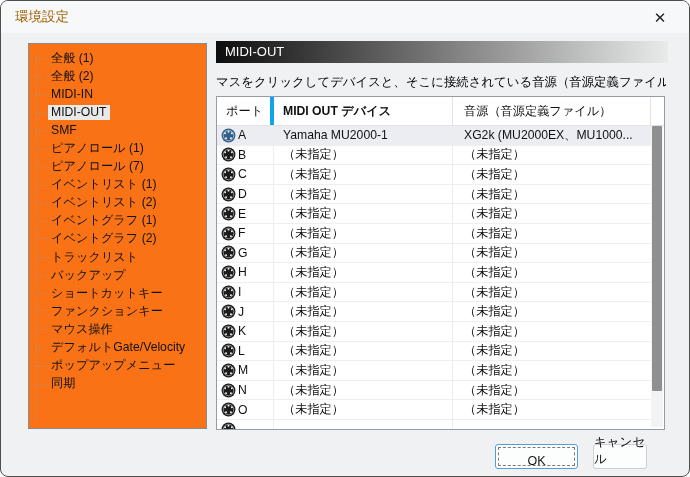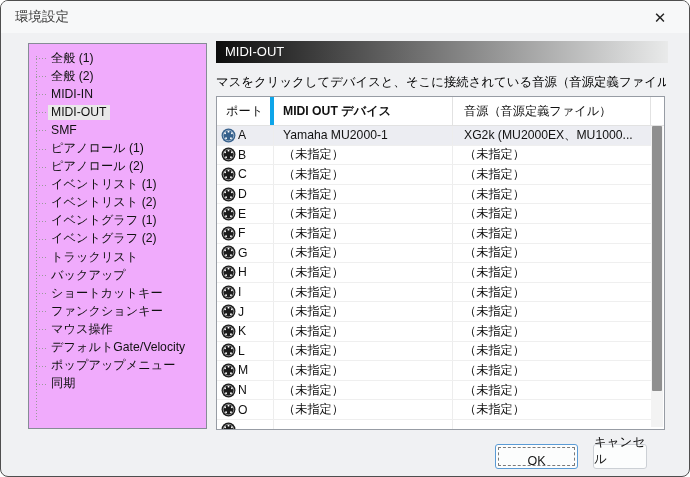--- a/index.html
+++ b/index.html
@@ -4,30 +4,30 @@
 <style>
   html,body{margin:0;padding:0;background:#fff;}
   *{box-sizing:border-box;}
   .dialog{
     position:relative;width:690px;height:477px;
     background:#f0f1f3;border:1px solid #4e4e4e;border-radius:8px;
     font-family:"Liberation Sans","DejaVu Sans",sans-serif;
     overflow:hidden;color:#111;
   }
   .titlebar{position:absolute;left:0;top:0;right:0;height:32px;background:#f7f8f9;}
-  .title{position:absolute;left:14px;top:0;line-height:32px;font-size:13.5px;color:#404040;}
+  .title{position:absolute;left:14px;top:0;line-height:32px;font-size:13.5px;color:#a16207;}
   .close-btn{
     position:absolute;right:14px;top:5px;width:30px;height:24px;
     display:flex;align-items:center;justify-content:center;
     font-size:15px;color:#222;cursor:default;
   }
   
   .tree{
     position:absolute;left:27px;top:42px;width:179px;height:386px;
-    background:#f0abfc;border:1px solid #868c96;padding-top:5px;overflow:hidden;
+    background:#f97316;border:1px solid #868c96;padding-top:5px;overflow:hidden;
   }
   .tree-vline{
     position:absolute;left:7px;top:12px;width:1px;height:364px;
     background:repeating-linear-gradient(180deg,#9a9a9a 0 1px,transparent 1px 3px);
   }
   .tree-item{
     position:relative;height:18.1px;display:flex;align-items:center;
     padding-left:19px;font-size:12.2px;white-space:nowrap;
   }
   .tree-item::before{
@@ -103,21 +103,21 @@
         <div class="tree-item selected">
     <span class="lbl">MIDI-OUT</span>
   </div>
         <div class="tree-item">
     <span class="lbl">SMF</span>
   </div>
         <div class="tree-item">
     <span class="lbl">ピアノロール (1)</span>
   </div>
         <div class="tree-item">
-    <span class="lbl">ピアノロール (2)</span>
+    <span class="lbl">ピアノロール (7)</span>
   </div>
         <div class="tree-item">
     <span class="lbl">イベントリスト (1)</span>
   </div>
         <div class="tree-item">
     <span class="lbl">イベントリスト (2)</span>
   </div>
         <div class="tree-item">
     <span class="lbl">イベントグラフ (1)</span>
   </div>

